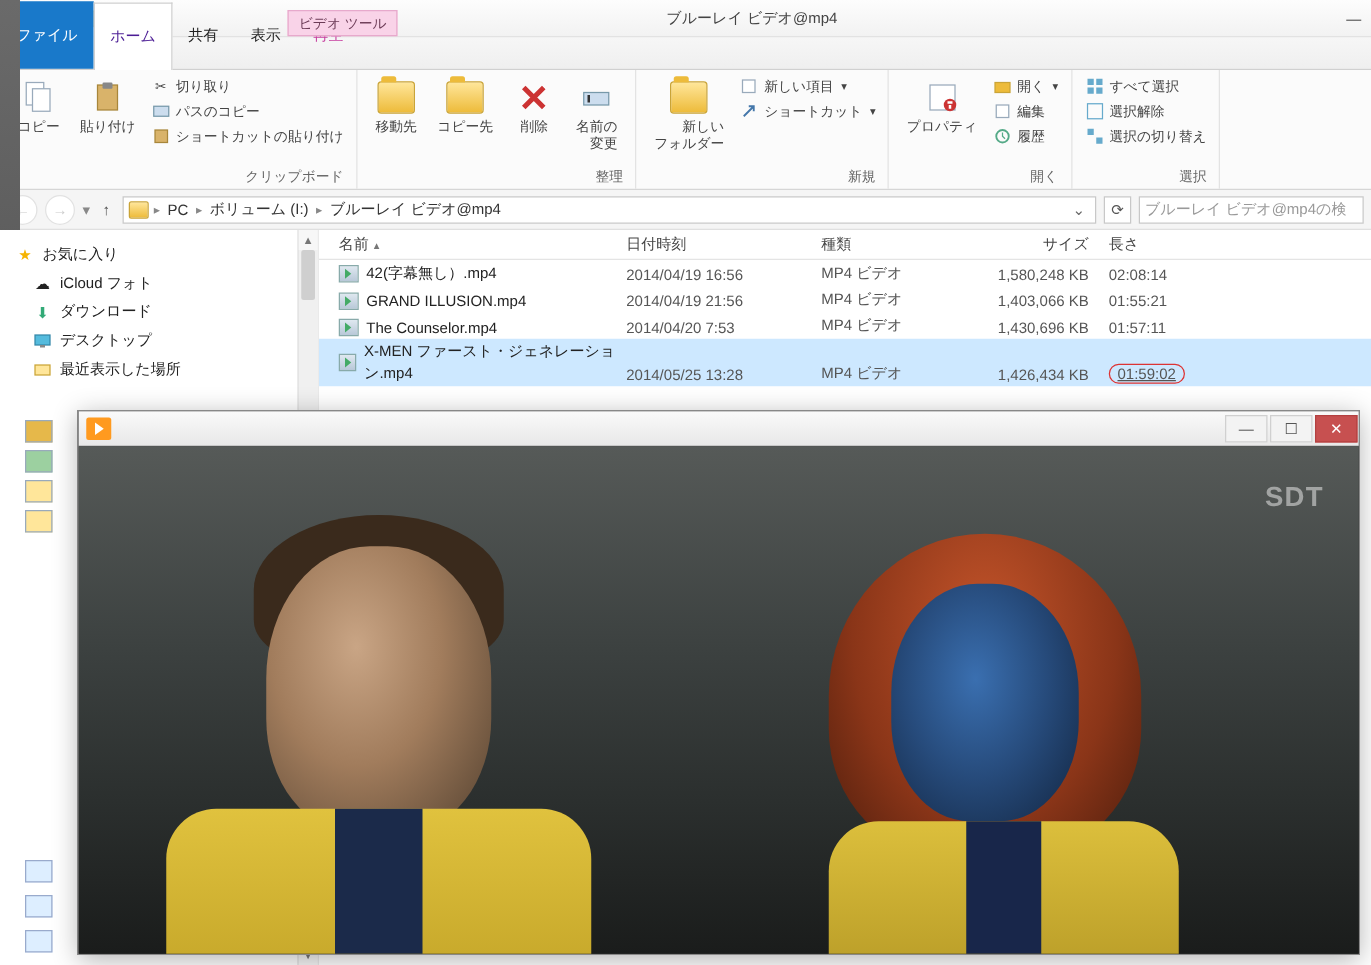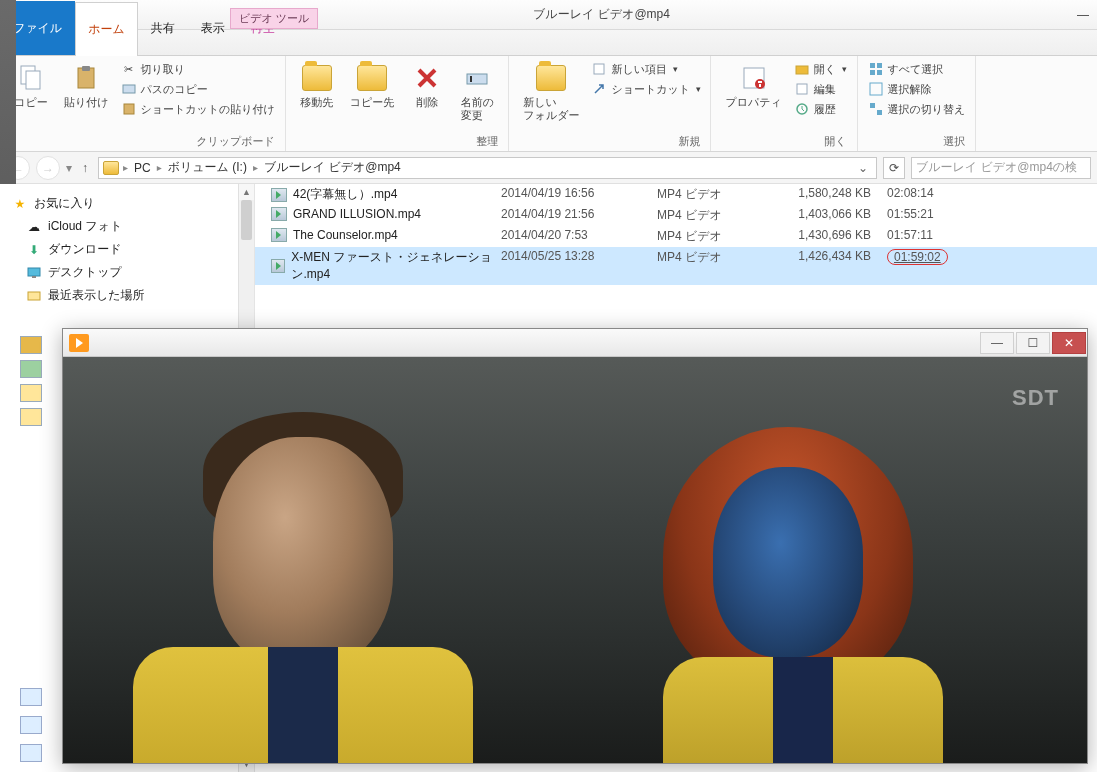--- a/index.html
+++ b/index.html
@@ -11,31 +11,31 @@
 .titlebar .qat .folder-ic { width: 18px; height: 16px; background: linear-gradient(#ffe69a,#edbb3a); border:1px solid #caa437; border-radius:2px; }
 .titlebar .qat .small-ic { width: 16px; height:16px; display:flex; align-items:center; justify-content:center; color:#555; }
 .titlebar .title-center { flex:1; text-align:center; font-size:12px; color:#444; }
 .titlebar .win-min { width:28px; text-align:center; color:#444;}
 .tool-context { position:absolute; top:8px; left:230px; background:#f9d3e8; border:1px solid #e7a9cc; padding:2px 8px; font-size:11px; color:#6b3b56;}
 
 
 .tabs { height: 26px; display:flex; align-items:flex-end; background: linear-gradient(#f6f6f6,#efefef); border-bottom:1px solid #d0d0d0;}
 .tabs .tab { padding: 18px 12px; font-size:12px; border:1px solid transparent; border-bottom:none; cursor:default; }
 .tabs .tab.file { background:#1979ca; color:#fff; }
-.tabs .tab.active { background:#fff; border-color:#d0d0d0; color:#c2410c; position:relative; top:1px;}
+.tabs .tab.active { background:#fff; border-color:#d0d0d0; color:#4c1d95; position:relative; top:1px;}
 .tabs .tab.play { color:#c740a0; }
 
 
 .ribbon { height: 96px; background:#fbfbfb; border-bottom:1px solid #d6d6d6; display:flex; }
 .group { border-right:1px solid #e3e3e3; padding:4px 10px 2px 10px; display:flex; flex-direction:column; justify-content:space-between; }
 .group-body { display:flex; align-items:flex-start; gap:8px; flex:1;}
 .group-label { text-align:right; font-size:11px; color:#666; padding-top:2px;}
 .bigbtn { display:flex; flex-direction:column; align-items:center; gap:2px; padding:2px 4px; cursor:default; min-width:42px;}
 .bigbtn .ic { width:32px; height:32px; display:flex; align-items:center; justify-content:center; }
-.bigbtn .lbl { font-size:11px; color:#444; text-align:left; line-height:1.2; white-space:pre;}
+.bigbtn .lbl { font-size:11px; color:#444; text-align:right; line-height:1.2; white-space:pre;}
 .smallrow { display:flex; align-items:center; gap:4px; font-size:11px; color:#444; padding:1px 0; cursor:default;}
 .smallrow .ic { width:16px; height:16px; display:flex; align-items:center; justify-content:center;}
 .col { display:flex; flex-direction:column; justify-content:flex-start; gap:2px;}
 .folder-big { width:30px; height:26px; background:linear-gradient(#ffe69a,#edbb3a); border:1px solid #caa437; border-radius:3px; position:relative;}
 .folder-big::before{content:""; position:absolute; top:-5px; left:2px; width:12px; height:5px; background:#edbb3a; border-radius:2px 2px 0 0;}
 svg { display:block; }
 
 
 .navbar { height:32px; background:#f5f5f5; border-bottom:1px solid #e0e0e0; display:flex; align-items:center; gap:6px; padding:0 6px;}
 .navbtn { width:24px; height:24px; border:1px solid #cfcfcf; border-radius:12px; display:flex; align-items:center; justify-content:center; color:#888; background:#fff;}
@@ -54,21 +54,21 @@
 .sb-item .ic { width:16px; height:16px; display:flex; align-items:center; justify-content:center;}
 .sb-scroll { position:absolute; right:0; top:0; bottom:0; width:16px; background:#f0f0f0; border-left:1px solid #e0e0e0;}
 .sb-scroll .btn{ height:16px; display:flex; align-items:center;justify-content:center; color:#777; font-size:9px; background:#f7f7f7;}
 .sb-scroll .thumb{ position:absolute; top:16px; left:2px; right:2px; height:40px; background:#cfcfcf; border-radius:2px;}
 
 .filepane { flex:1; background:#fff; display:flex; flex-direction:column;}
 .colhead { height:24px; border-bottom:1px solid #e4e4e4; display:flex; align-items:center; font-size:12px; color:#444; padding-left:16px;}
 .colhead .col-name{ width:230px;} .colhead .col-date{width:156px;} .colhead .col-type{width:118px;} .colhead .col-size{width:112px; text-align:right; padding-right:16px;} .colhead .col-len{width:90px;}
 .colhead .sort { font-size:9px; color:#777; margin-left:4px;}
 .filelist { }
-.filerow { display:flex; align-items:flex-start; padding:2px 0 2px 16px; font-size:12px;}
+.filerow { display:flex; align-items:flex-end; padding:2px 0 2px 16px; font-size:12px;}
 .filerow.sel { background:#cde8ff; }
 .filerow .fname{ width:230px; display:flex; align-items:center; gap:6px;}
 .filerow .fdate{ width:156px; color:#555;}
 .filerow .ftype{ width:118px; color:#555;}
 .filerow .fsize{ width:112px; text-align:right; padding-right:16px; color:#555;}
 .filerow .flen{ width:90px; color:#555;}
 .filerow .flen.circled{ border:1px solid #d33; border-radius:10px; padding:0 6px; display:inline-block; width:auto; margin-left:0;text-decoration:underline;}
 .vid-ic{ width:16px; height:14px; background:linear-gradient(#dfe8f0,#b8c8d8); border:1px solid #8aa; position:relative;}
 .vid-ic::after{content:""; position:absolute; left:4px; top:2px; border-left:5px solid #4a6; border-top:4px solid transparent; border-bottom:4px solid transparent;}
 
@@ -387,20 +387,27 @@
         <span>最近表示した場所</span>
       </div>
     <div class="sb-scroll">
       <div class="btn">▲</div>
       <div class="thumb"></div>
       <div class="btn" style="position:absolute;bottom:0;left:0;right:0">▼</div>
     </div>
   </div>
 
   <div class="filepane">
+    <div class="colhead">
+      <div class="col-name"><span>名前</span><span class="sort">▴</span></div>
+      <div class="col-date">日付時刻</div>
+      <div class="col-type">種類</div>
+      <div class="col-size">サイズ</div>
+      <div class="col-len">長さ</div>
+    </div>
     <div class="filelist" id="filelist">
         <div class="filerow">
           <div class="fname">
             <div class="vid-ic"></div>
             <span>42(字幕無し）.mp4</span>
           </div>
           <div class="fdate">2014/04/19 16:56</div>
           <div class="ftype">MP4 ビデオ</div>
           <div class="fsize">1,580,248 KB</div>
           <div class="flen">02:08:14</div>

